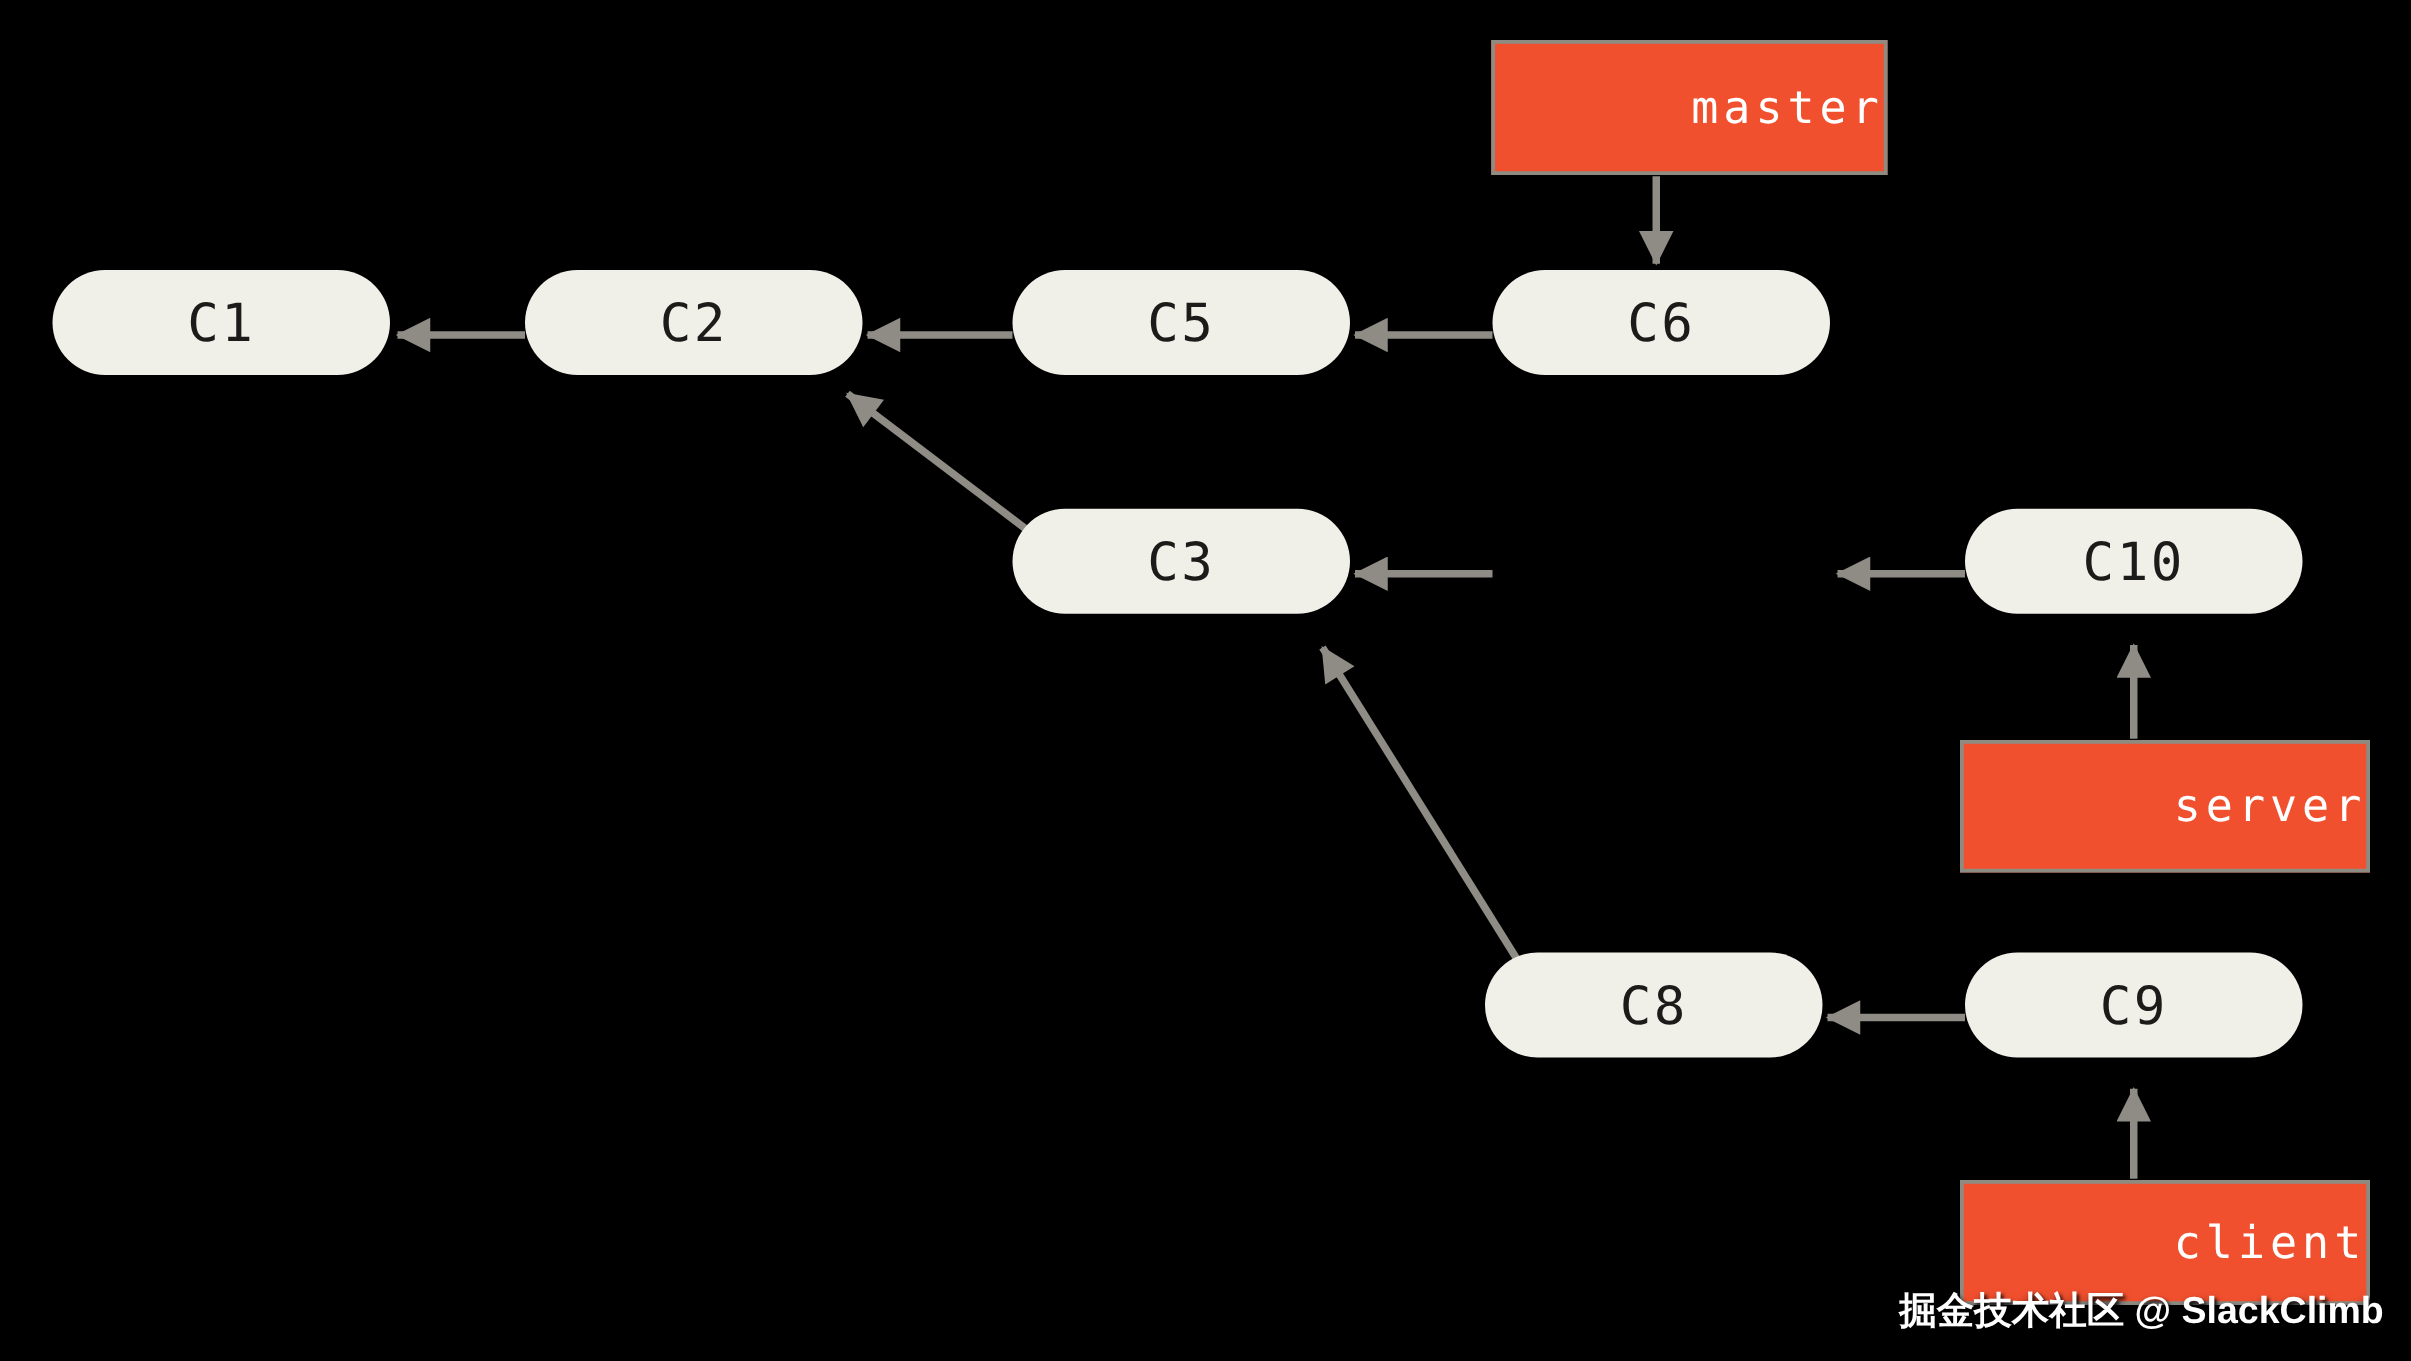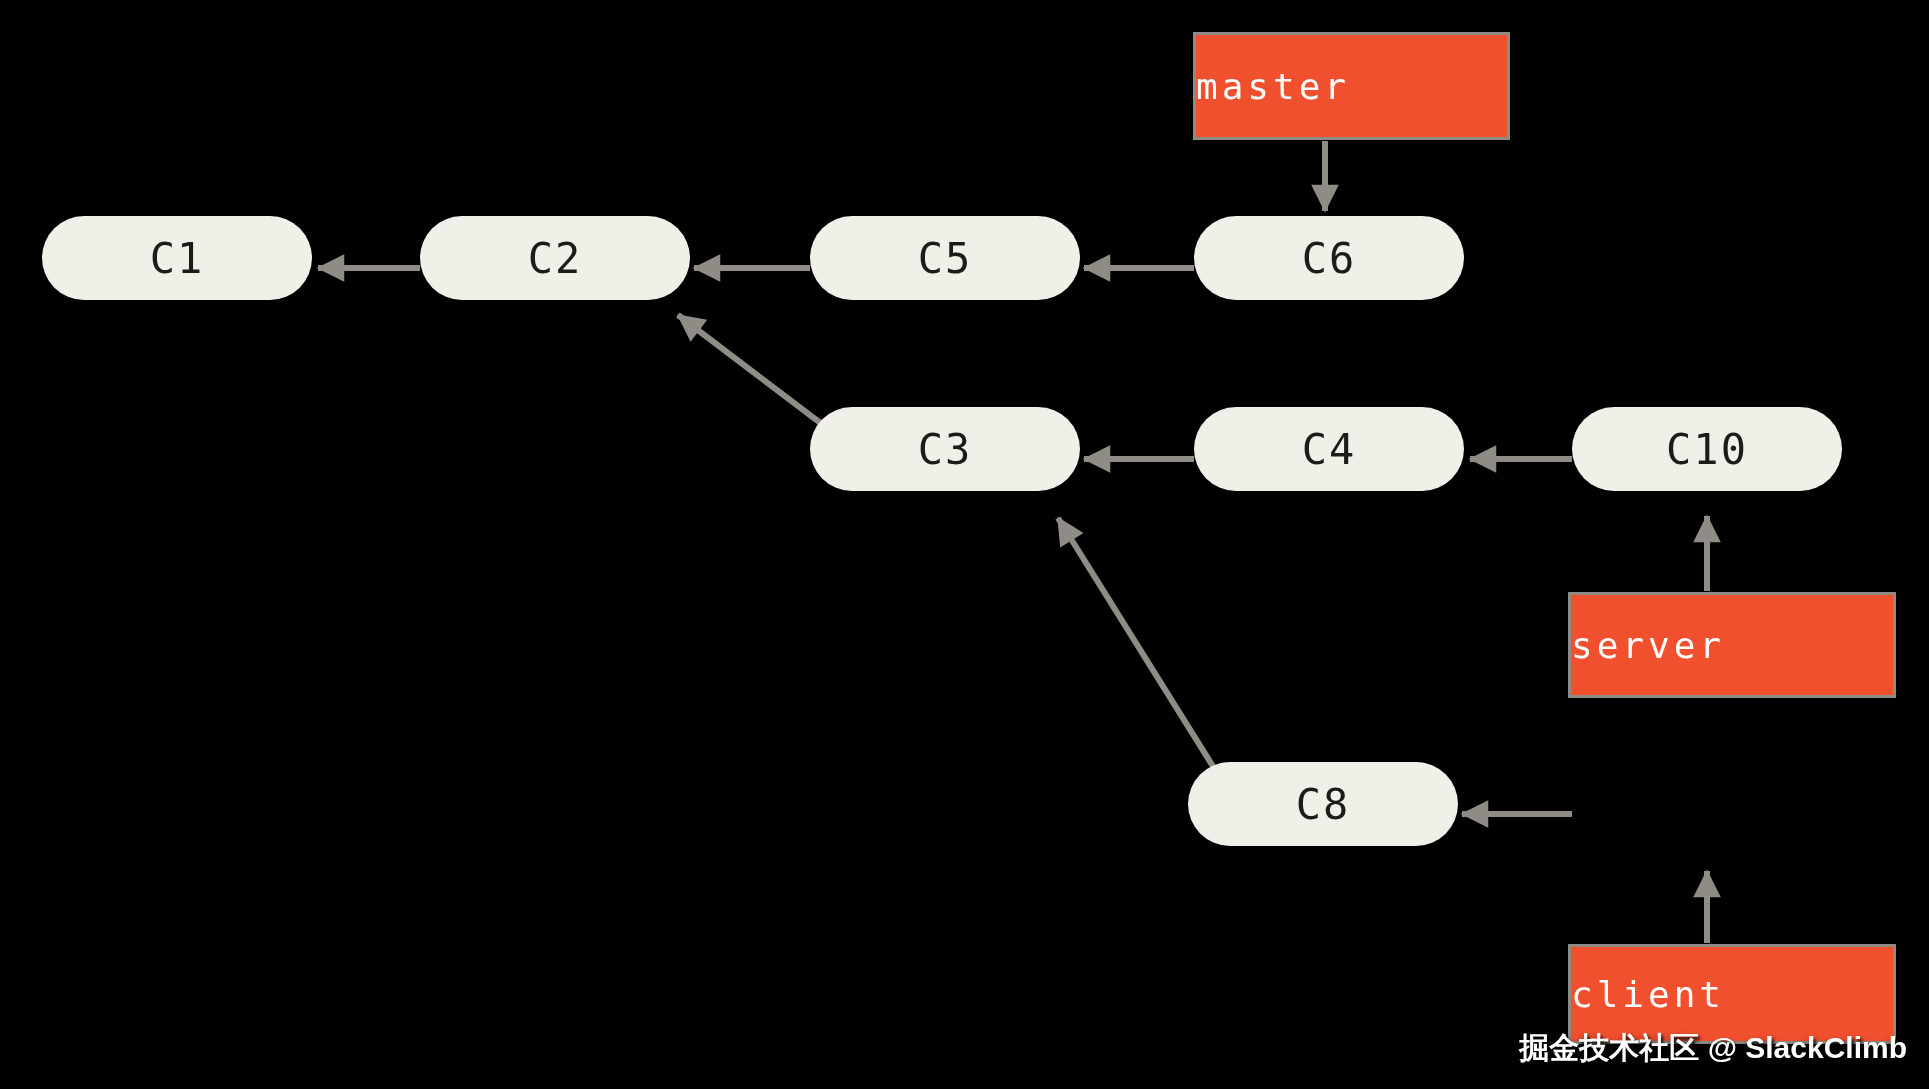--- a/index.html
+++ b/index.html
@@ -28,21 +28,21 @@
     background:var(--node-fill);
     display:flex;align-items:center;justify-content:center;
     font-size:42px;color:var(--node-text);
     letter-spacing:2px;
   }
   .branch{
     position:absolute;
     background:var(--branch-fill);
     border:3px solid var(--box-border);
     box-sizing:border-box;
-    display:flex;align-items:center;justify-content:flex-start;
+    display:flex;align-items:center;justify-content:flex-end;
     font-size:36px;color:var(--branch-text);
     letter-spacing:4px;
   }
   
   .pos-c1{left:42px;top:216px;}
   .pos-c2{left:420px;top:216px;}
   .pos-c5{left:810px;top:216px;}
   .pos-c6{left:1194px;top:216px;}
   .pos-c3{left:810px;top:407px;text-align:center;}
   .pos-c4{left:1194px;top:407px;}
@@ -96,28 +96,28 @@
     </div>
   <div class="pill pos-c5">
       <span>C5</span>
     </div>
   <div class="pill pos-c6">
       <span>C6</span>
     </div>
   <div class="pill pos-c3">
       <span>C3</span>
     </div>
-  <div class="pill pos-c4">
-      <span>C4</span>
-    </div>
   <div class="pill pos-c10">
       <span>C10</span>
     </div>
   <div class="pill pos-c8">
       <span>C8</span>
+    </div>
+  <div class="pill pos-c9">
+      <span>C9</span>
     </div>
 
   <div class="branch pos-master">
       <span>master</span>
     </div>
   <div class="branch pos-server">
       <span>server</span>
     </div>
   <div class="branch pos-client">
       <span>client</span>

